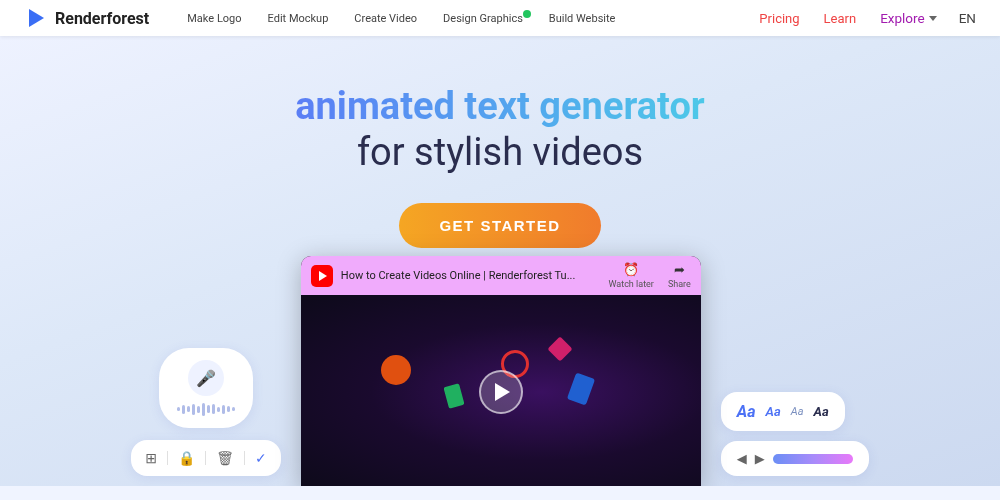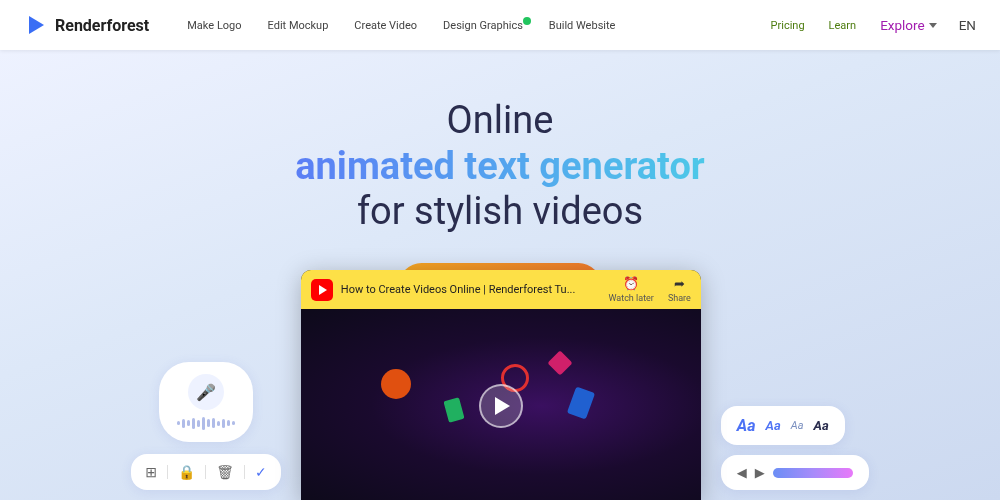--- a/index.html
+++ b/index.html
@@ -10,21 +10,21 @@
       overflow: hidden;
       background: #f0f4ff;
     }
 
     
     .navbar {
       display: flex;
       align-items: center;
       background: #fff;
       padding: 0 24px;
-      height: 50px;
+      height: 36px;
       box-shadow: 0 1px 4px rgba(0,0,0,0.08);
       position: relative;
       z-index: 10;
     }
     .logo-wrap {
       display: flex;
       align-items: center;
       gap: 7px;
       margin-right: 28px;
       text-decoration: none;
@@ -66,22 +66,22 @@
       height: 8px;
       background: #22c55e;
       border-radius: 50%;
     }
     .nav-links-right {
       display: flex;
       align-items: center;
       gap: 4px;
     }
     .nav-link-right {
-      font-size: 11px;
-      color: #4d7c0f;
+      font-size: 13px;
+      color: #ef4444;
       cursor: pointer;
       padding: 6px 10px;
       white-space: nowrap;
       text-decoration: none;
     }
     .explore-wrap {
       display: flex;
       align-items: center;
       gap: 2px;
       cursor: pointer;
@@ -290,21 +290,21 @@
     .video-card {
       background: #111;
       border-radius: 10px 10px 0 0;
       width: 400px;
       height: 230px;
       overflow: hidden;
       position: relative;
       box-shadow: 0 4px 24px rgba(0,0,0,0.25);
     }
     .video-topbar {
-      background: #fde047;
+      background: #f0abfc;
       display: flex;
       align-items: center;
       padding: 6px 10px;
       gap: 8px;
     }
     .yt-play-btn {
       width: 22px;
       height: 22px;
       background: #ff0000;
       border-radius: 5px;
@@ -445,21 +445,20 @@
     </div>
     <div class="lang-wrap">
       <span>EN</span>
 
     </div>
   </div>
 </nav>
 
 <section class="hero">
   <div class="hero-title-wrap">
-    <div class="hero-line1">Online</div>
     <div class="hero-line2">animated text generator</div>
     <div class="hero-line3">for stylish videos</div>
   </div>
 
   <button class="cta-btn">GET STARTED</button>
 
   <div class="bottom-area">
 
     <div class="left-widget">
       <div class="mic-card">

